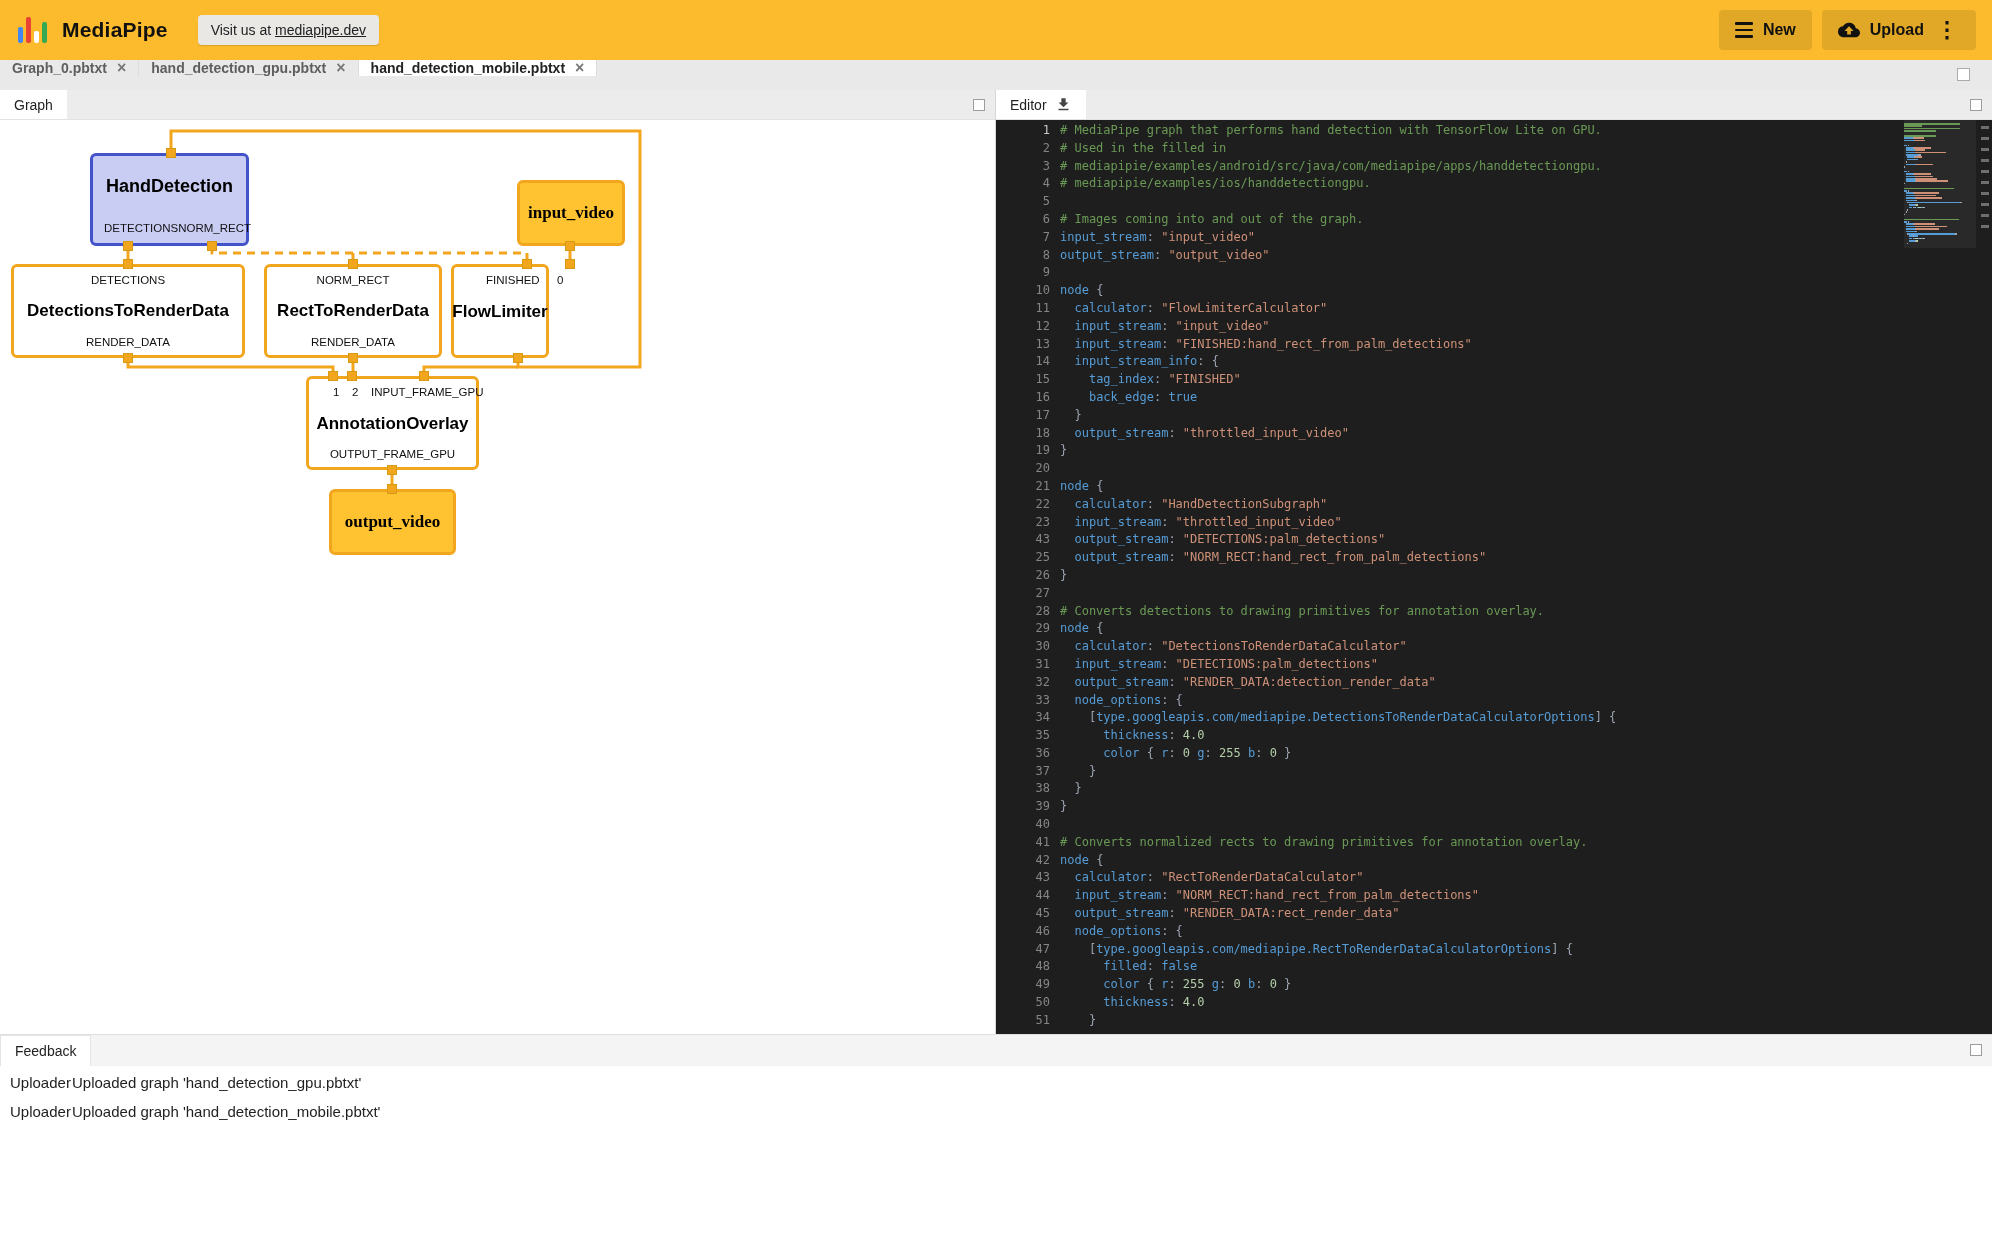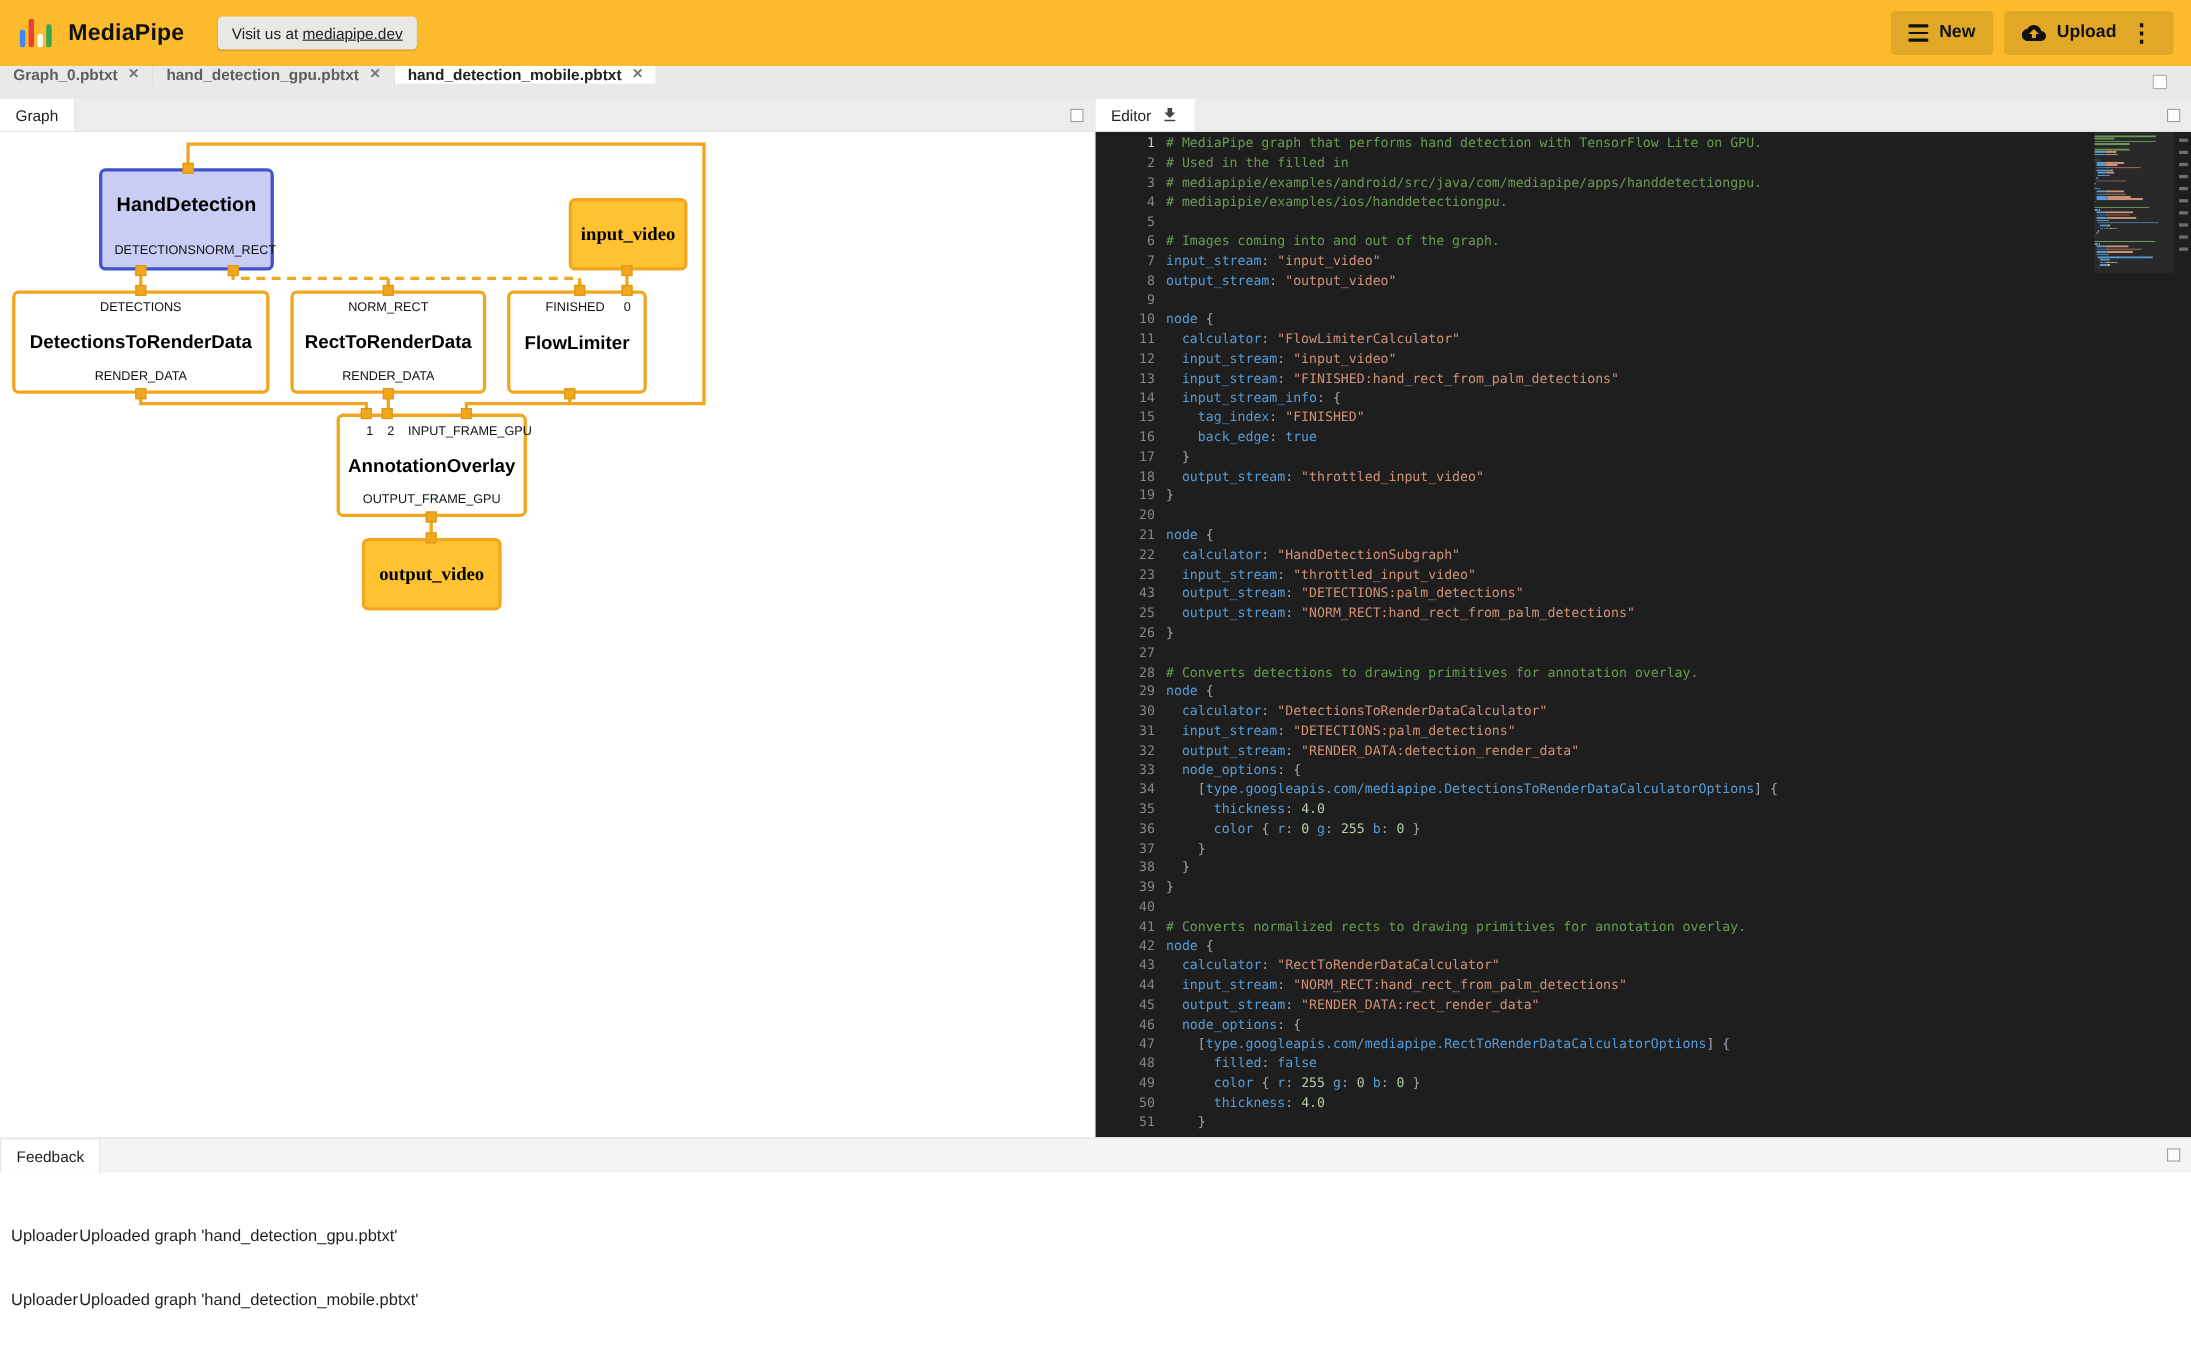--- a/index.html
+++ b/index.html
@@ -88,21 +88,21 @@
   .mm-slider { position:absolute; right:16px; top:0; width:72px; height:128px;
     background:rgba(255,255,255,0.05); }
   .ruler { position:absolute; right:0; top:0; width:14px; height:100%; }
   .ruler i { position:absolute; left:3px; width:8px; height:3px; background:#6E6E6E; }
 
   
   .feedback-strip { position:relative; height:32px; background:#F4F4F4; border-top:1px solid #DFDFDF;
     display:flex; align-items:stretch; }
   .feedback-strip .ptab { border:1px solid #E4E4E4; border-bottom:none; }
   .feedback-body { height:170px; background:#FFF; padding-top:8px; }
-  .fb-row { display:flex; height:29px; align-items:flex-end; font-size:15px; color:#1F1F1F;margin-top:29px; }
+  .fb-row { display:flex; height:29px; align-items:flex-start; font-size:15px; color:#1F1F1F; }
   .fb-source { width:62px; padding-left:10px; }
   .fb-msg { padding-left:10px; }
 </style>
 </head>
 <body>
 
 <div id="app">
 
   <div class="header">
     <div class="logo">
@@ -189,21 +189,21 @@
           <div class="gtitle">DetectionsToRenderData</div>
           <div class="port-label">RENDER_DATA</div>
         </div>
 
         <div class="gnode calc" style="left:264px;top:144px;width:178px;height:94px">
           <div class="port-label">NORM_RECT</div>
           <div class="gtitle">RectToRenderData</div>
           <div class="port-label">RENDER_DATA</div>
         </div>
 
-        <div class="gnode calc" style="left:461px;top:144px;width:127px;height:94px">
+        <div class="gnode calc" style="left:451px;top:144px;width:98px;height:94px">
           <div class="abs-row">
             <span class="port-label" style="left:30px">FINISHED</span>
             <span class="port-label" style="left:101px">0</span>
           </div>
           <div class="gtitle">FlowLimiter</div>
           <div class="port-label">&nbsp;</div>
         </div>
 
         <div class="gnode calc" style="left:306px;top:256px;width:173px;height:94px">
           <div class="abs-row">

